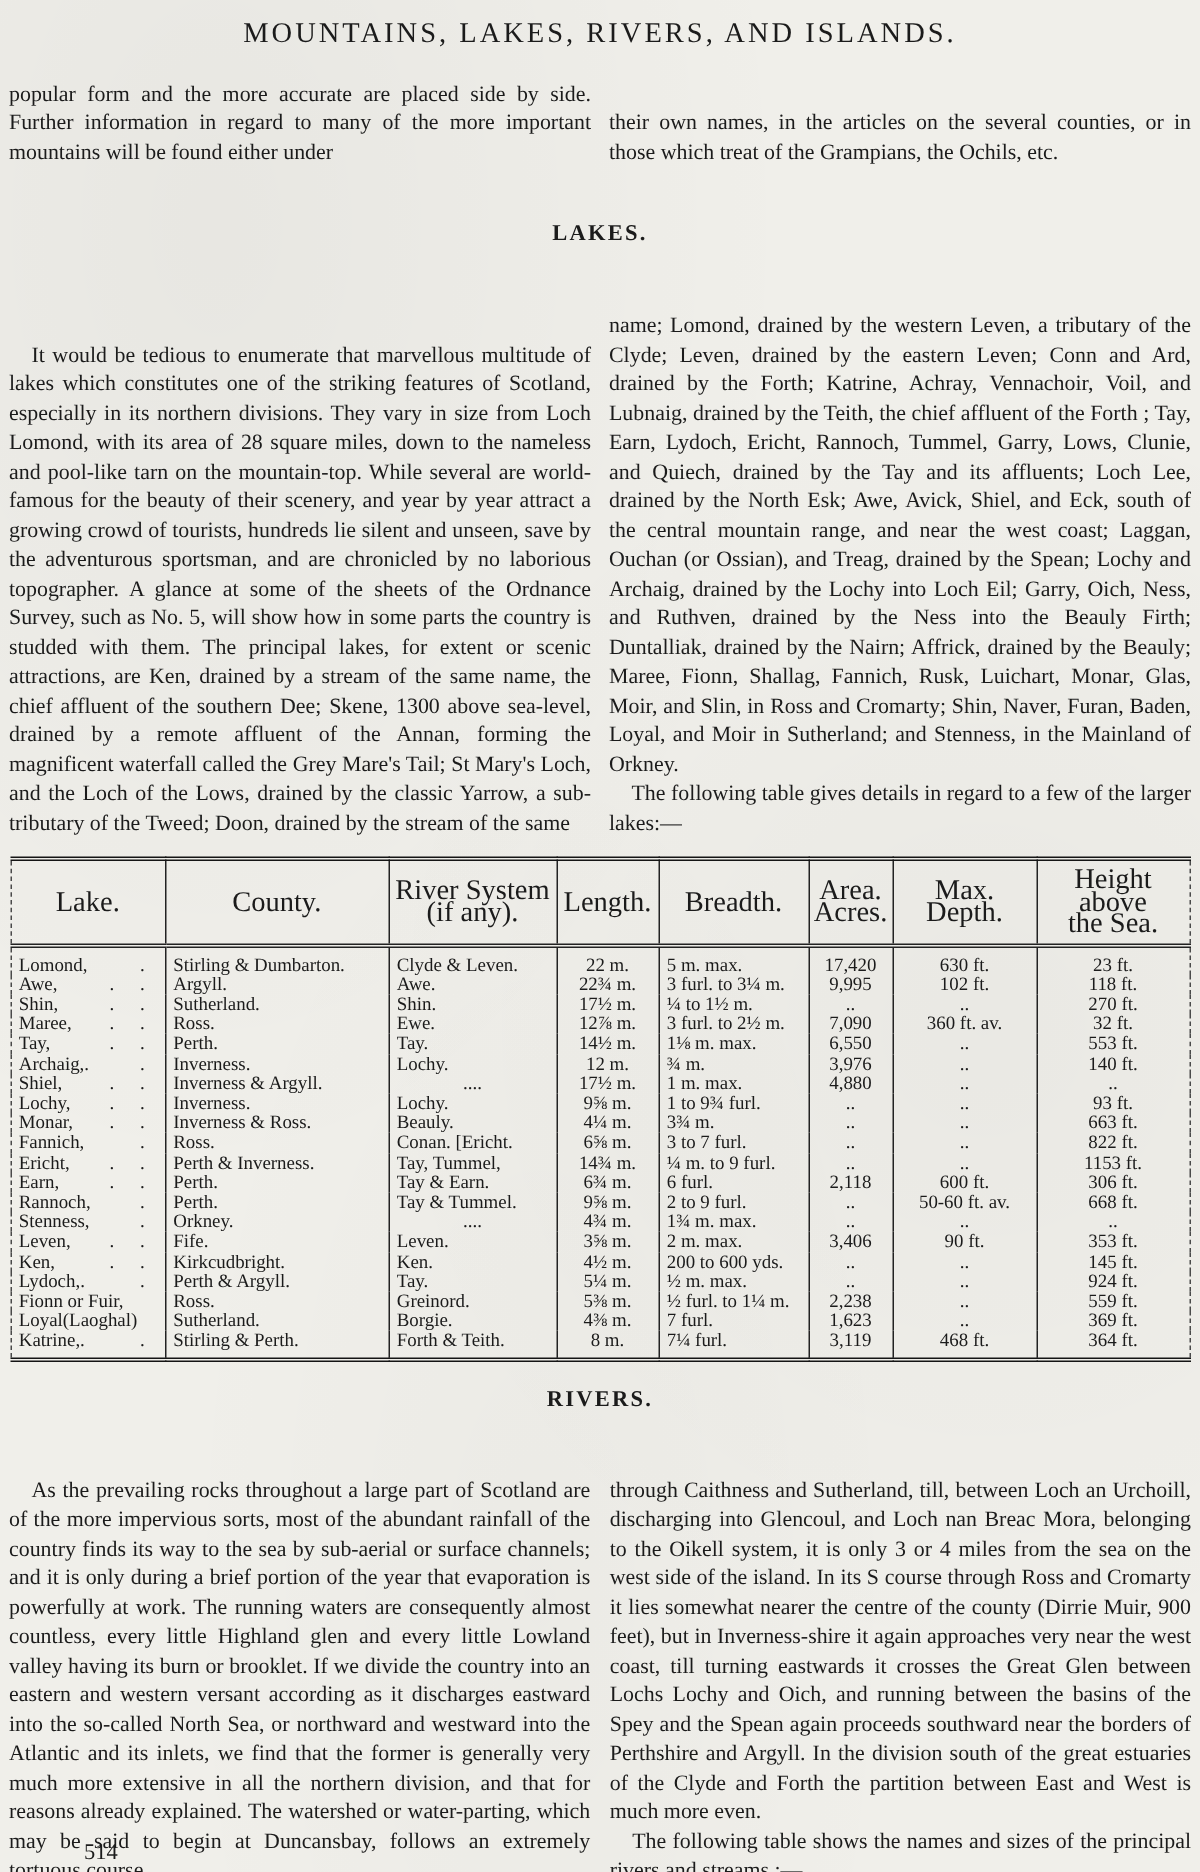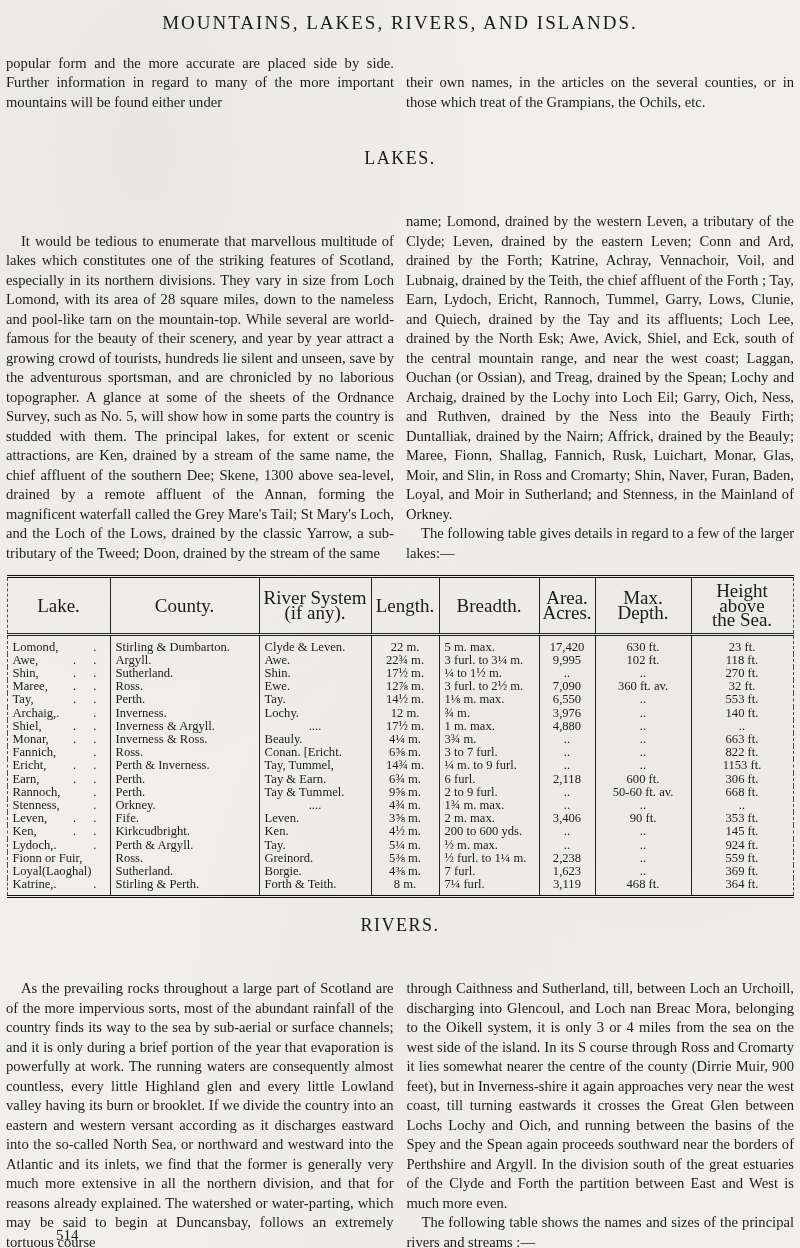--- a/index.html
+++ b/index.html
@@ -19,21 +19,21 @@
     margin:6px 0 12px 0;
   }
   .cols { display:flex; align-items:flex-end; overflow:hidden; }
   .col { width:388px; text-align:justify; font-size:14.6px; line-height:19.5px; }
   .col p { margin:0; }
   .vrule { flex:none; width:1px; background:#3a3a3a; margin:0 5px 0 6px; }
   .vrule.heavy { width:2px; background:#2a2a2a; }
   .ind { text-indent:15px; }
   .intro-cols { height:66px; }
   .sec-head {
-    text-align:center; font-weight:normal; font-size:18px; letter-spacing:1.5px;
+    text-align:center; font-weight:bold; font-size:15px; letter-spacing:1.5px;
   }
   .lakes-head { margin:36px 0 25px 0; }
   .lakes-cols { height:369px; }
   .rivers-head { margin:17px 0 24px 0; }
   .rivers-cols { height:292px; }
 
   
   .table-wrap { margin-top:12px; }
   table.lakes {
     width:786px; margin:0 auto; border-collapse:collapse; table-layout:fixed;
@@ -206,20 +206,33 @@
             <td class="col-county">Inverness &amp; Argyll.</td>
             <td class="col-river ctr">....</td>
             <td class="col-length">17½ m.</td>
             <td class="col-breadth">1 m. max.</td>
             <td class="col-area">4,880</td>
             <td class="col-depth">..</td>
             <td class="col-height">..</td>
           </tr>
           <tr>
             <td class="col-lake lake-cell">
+              <span class="nm">Lochy,</span>
+              <span class="dots">. .</span>
+            </td>
+            <td class="col-county">Inverness.</td>
+            <td class="col-river">Lochy.</td>
+            <td class="col-length">9⅝ m.</td>
+            <td class="col-breadth">1 to 9¾ furl.</td>
+            <td class="col-area">..</td>
+            <td class="col-depth">..</td>
+            <td class="col-height">93 ft.</td>
+          </tr>
+          <tr>
+            <td class="col-lake lake-cell">
               <span class="nm">Monar,</span>
               <span class="dots">. .</span>
             </td>
             <td class="col-county">Inverness &amp; Ross.</td>
             <td class="col-river">Beauly.</td>
             <td class="col-length">4¼ m.</td>
             <td class="col-breadth">3¾ m.</td>
             <td class="col-area">..</td>
             <td class="col-depth">..</td>
             <td class="col-height">663 ft.</td>

